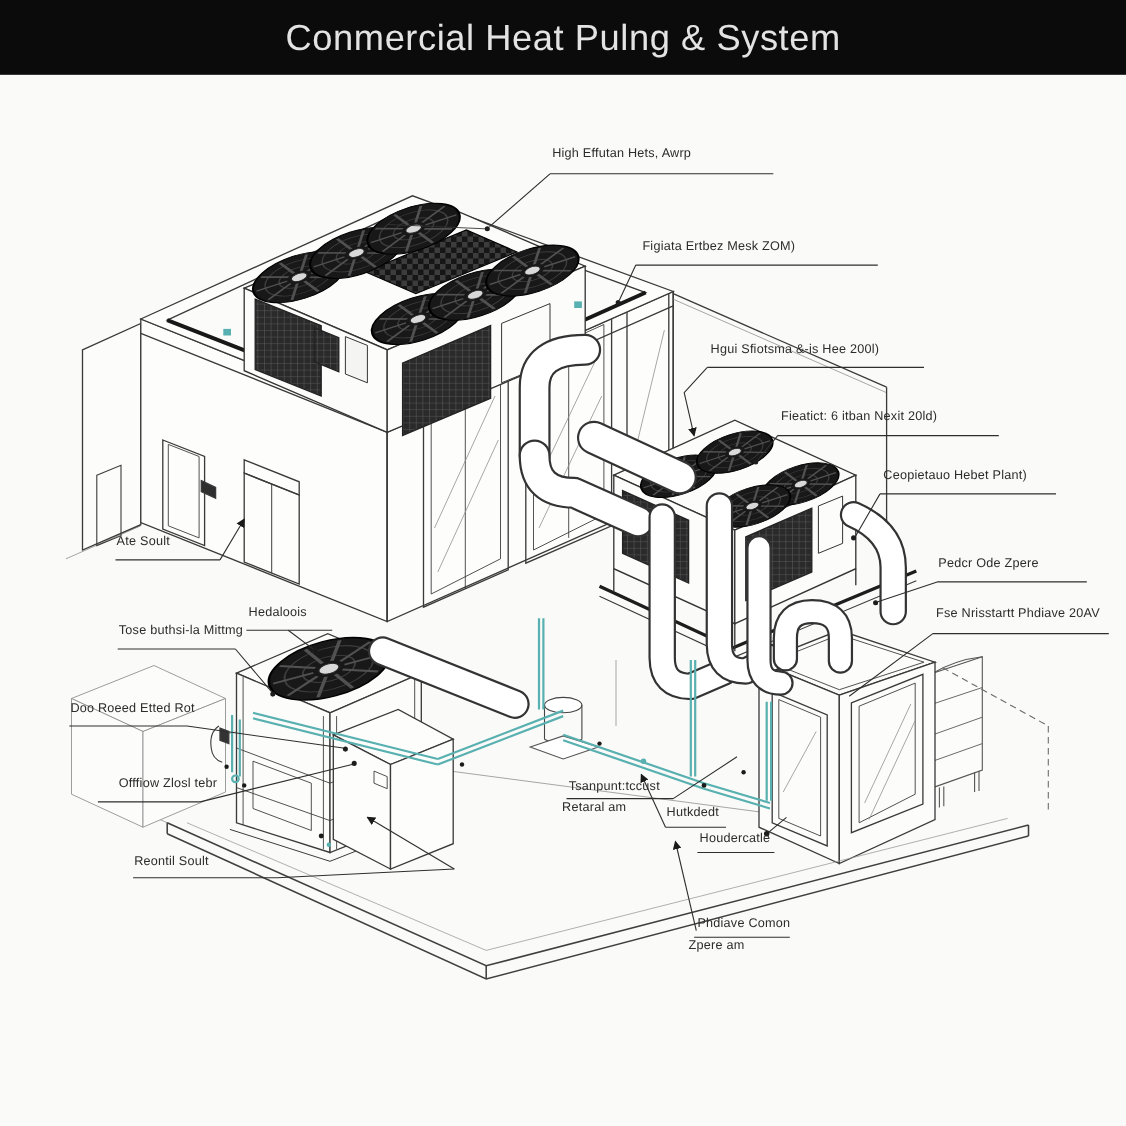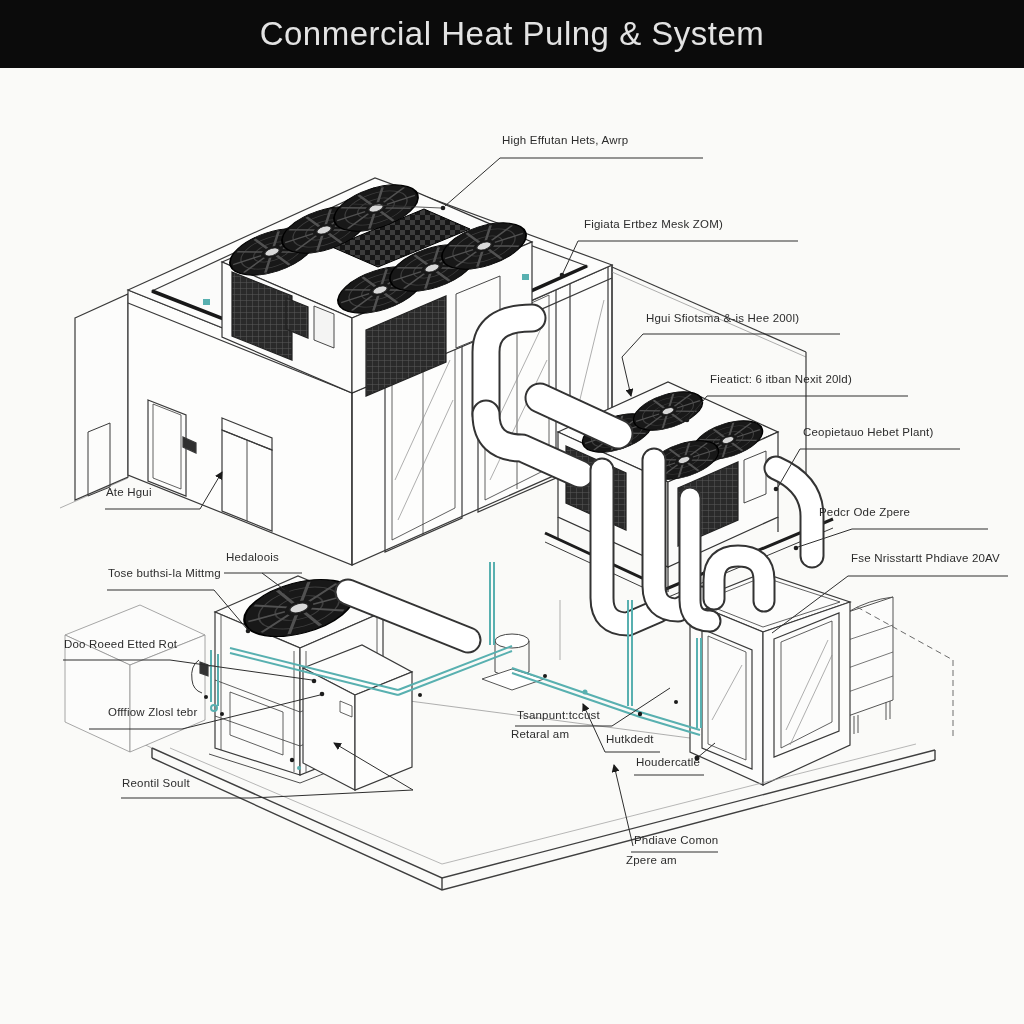--- a/index.html
+++ b/index.html
@@ -272,23 +272,23 @@
         <circle cx="322" cy="694" r="2.3"></circle>
       <circle cx="697" cy="758" r="2.5"></circle>
     </g>
   </svg>
 
   <div class="callout" style="left:502px;top:134px"><span>High Effutan Hets, Awrp</span></div>
   <div class="callout" style="left:584px;top:218px"><span>Figiata Ertbez Mesk ZOM)</span></div>
   <div class="callout" style="left:646px;top:312px"><span>Hgui Sfiotsma &amp;-is Hee 200l)</span></div>
   <div class="callout" style="left:710px;top:373px"><span>Fieatict: 6 itban Nexit 20ld)</span></div>
   <div class="callout" style="left:803px;top:426px"><span>Ceopietauo Hebet Plant)</span></div>
-  <div class="callout" style="left:819px;top:506px"><span>Pedcr Ode Zpere</span></div>
+  <div class="callout" style="left:853px;top:506px"><span>Pedcr Ode Zpere</span></div>
   <div class="callout" style="left:851px;top:552px"><span>Fse Nrisstartt Phdiave 20AV</span></div>
-  <div class="callout" style="left:106px;top:486px"><span>Ate Hgui</span></div>
+  <div class="callout" style="left:106px;top:486px"><span>Ate Soult</span></div>
   <div class="callout" style="left:226px;top:551px"><span>Hedaloois</span></div>
   <div class="callout" style="left:108px;top:567px"><span>Tose buthsi-la Mittmg</span></div>
   <div class="callout" style="left:64px;top:638px"><span>Doo Roeed Etted Rot</span></div>
   <div class="callout" style="left:108px;top:706px"><span>Offfiow Zlosl tebr</span></div>
   <div class="callout" style="left:122px;top:777px"><span>Reontil Soult</span></div>
   <div class="callout" style="left:517px;top:709px"><span>Tsanpunt:tccust</span></div>
   <div class="callout" style="left:511px;top:728px"><span>Retaral am</span></div>
   <div class="callout" style="left:606px;top:733px"><span>Hutkdedt</span></div>
   <div class="callout" style="left:636px;top:756px"><span>Houdercatle</span></div>
   <div class="callout" style="left:634px;top:834px"><span>Phdiave Comon</span></div>

